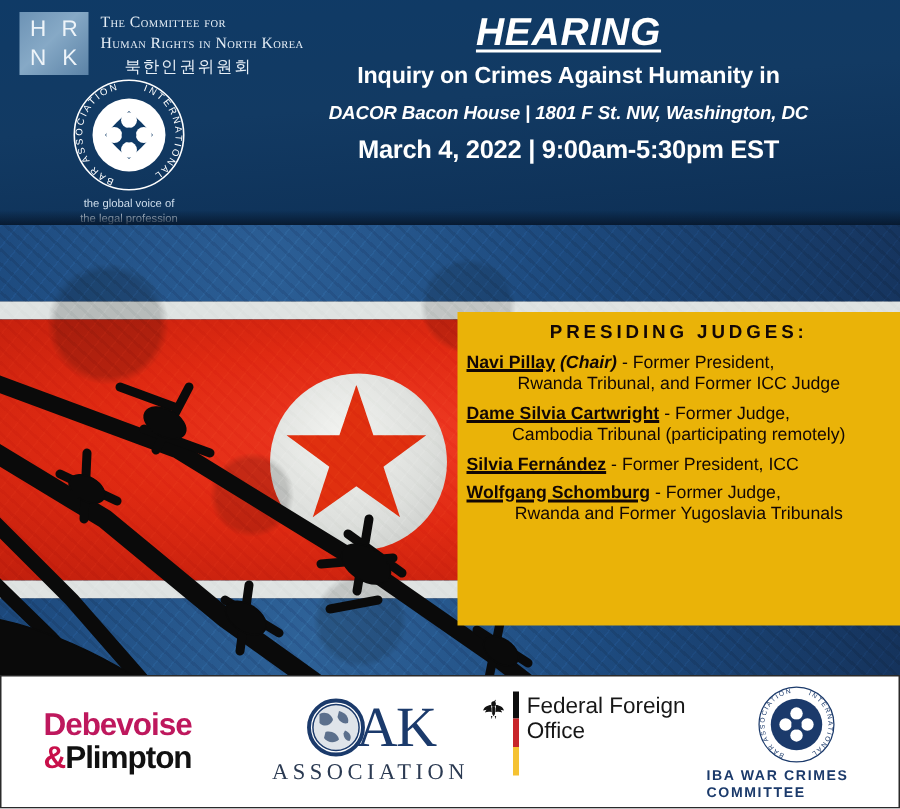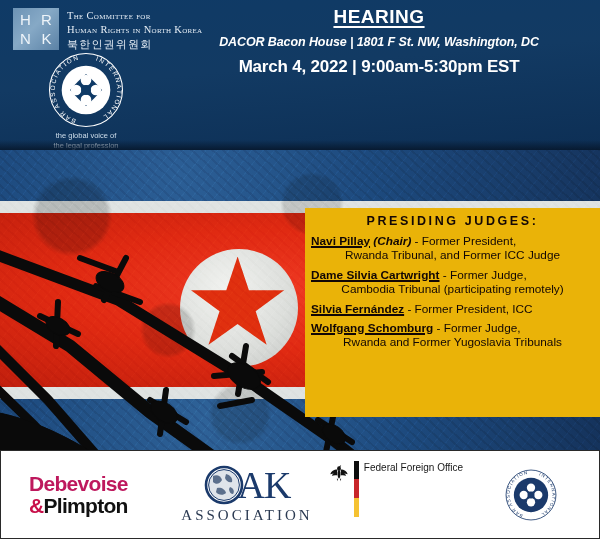--- a/index.html
+++ b/index.html
@@ -53,44 +53,46 @@
     letter-spacing: .3px;
     line-height: 1.32;
     white-space: nowrap;
     font-variant: small-caps;
   }
   .hrnk-kr {
     color: #e6eef6; font-size: 11px; line-height: 1.3;
     font-family: "DejaVu Sans", sans-serif;
     letter-spacing: 1.2px;
     margin-top: 1px;
+    margin-left: 16px;
   }
 
   
   .iba-header {
     position: absolute; left: 34px; top: 52px;
     width: 104px; text-align: center;
   }
   .seal { width: 76px; height: 76px; margin: 0 auto; display:block; }
   .iba-tagline {
     margin-top: 3px;
     color: #cfdeec; font-size: 7.5px; line-height: 1.35;
     font-family: "Liberation Sans", sans-serif;
   }
 
   
   .header-text {
     position: absolute; left: 160px; top: 6px; width: 438px;
     text-align: center; color: #ffffff;
   }
   .hd-hearing {
-    font-size: 19px; font-weight: bold; letter-spacing: .5px;
+    font-size: 26px; font-weight: bold; letter-spacing: .5px;
     text-decoration: underline; text-underline-offset: 3px;
     text-decoration-thickness: 2px;
     margin-bottom: 5px;
+    font-style: italic;
   }
   .hd-title {
     font-size: 15.5px; font-weight: bold; line-height: 1.22;
     letter-spacing: -.1px;
   }
   .hd-venue {
     font-size: 12.5px; font-weight: bold; font-style: italic;
     margin-top: 7px; letter-spacing: -.1px;
   }
   .hd-date {
@@ -220,21 +222,21 @@
     margin-top: 2px;
   }
 
   .sp-ffo { width: 150px; }
   .ffo-inner { display:flex; align-items:flex-start; gap:5px; margin-top:-12px; }
   .ffo-eagle { width: 20px; height: 22px; }
   .ffo-flag { width: 5px; height: 56px; display:flex; flex-direction:column; }
   .ffo-flag i { flex: 1; display:block; }
   .ffo-b { background:#0d0d0d; } .ffo-r { background:#c8262a; } .ffo-g { background:#f5c232; }
   .ffo-label {
-    font-size: 10px; color: #171717; font-weight: 500; padding-top: 1px;
+    font-size: 15px; color: #171717; font-weight: 500; padding-top: 1px;
     font-family: "Liberation Sans", sans-serif;
   }
 
   .sp-iba { flex: 1; flex-direction: column; padding-right: 8px; }
   .iba-seal-sm { width: 52px; height: 52px; }
   .iba-wcc {
     font-size: 9.4px; font-weight: bold; color: #1b3a6b;
     letter-spacing: 1.1px; margin-top: 2px;
     font-family: "Liberation Sans", sans-serif;
   }
@@ -284,20 +286,21 @@
         </text>
       </svg>
       <div class="iba-tagline">
         <div>the global voice of</div>
         <div>the legal profession</div>
       </div>
     </div>
 
     <div class="header-text">
       <div class="hd-hearing">HEARING</div>
+      <div class="hd-title">Inquiry on Crimes Against Humanity in</div>
       <div class="hd-venue">DACOR Bacon House | 1801 F St. NW, Washington, DC</div>
       <div class="hd-date">March 4, 2022 | 9:00am-5:30pm EST</div>
     </div>
   </div>
 
   <div class="band">
     <div class="flag">
       <div class="flag-blue-top"></div>
       <div class="flag-white-top"></div>
       <div class="flag-red"></div>
@@ -428,16 +431,17 @@
         </g>
         <circle cx="50" cy="50" r="6.5" fill="#1b3a6b"></circle>
         <path id="sealarc2" d="M50,9 A41,41 0 1,1 49.9,9" fill="none"></path>
         <text font-family="Liberation Sans, sans-serif" font-size="8.6" fill="#1b3a6b" letter-spacing="2">
           <textPath href="#sealarc2" startOffset="6%">INTERNATIONAL</textPath>
         </text>
         <text font-family="Liberation Sans, sans-serif" font-size="8.6" fill="#1b3a6b" letter-spacing="2">
           <textPath href="#sealarc2" startOffset="56%">BAR ASSOCIATION</textPath>
         </text>
       </svg>
+      <div class="iba-wcc">IBA WAR CRIMES COMMITTEE</div>
     </div>
 
   </div>
 </div>
 
 </body></html>

